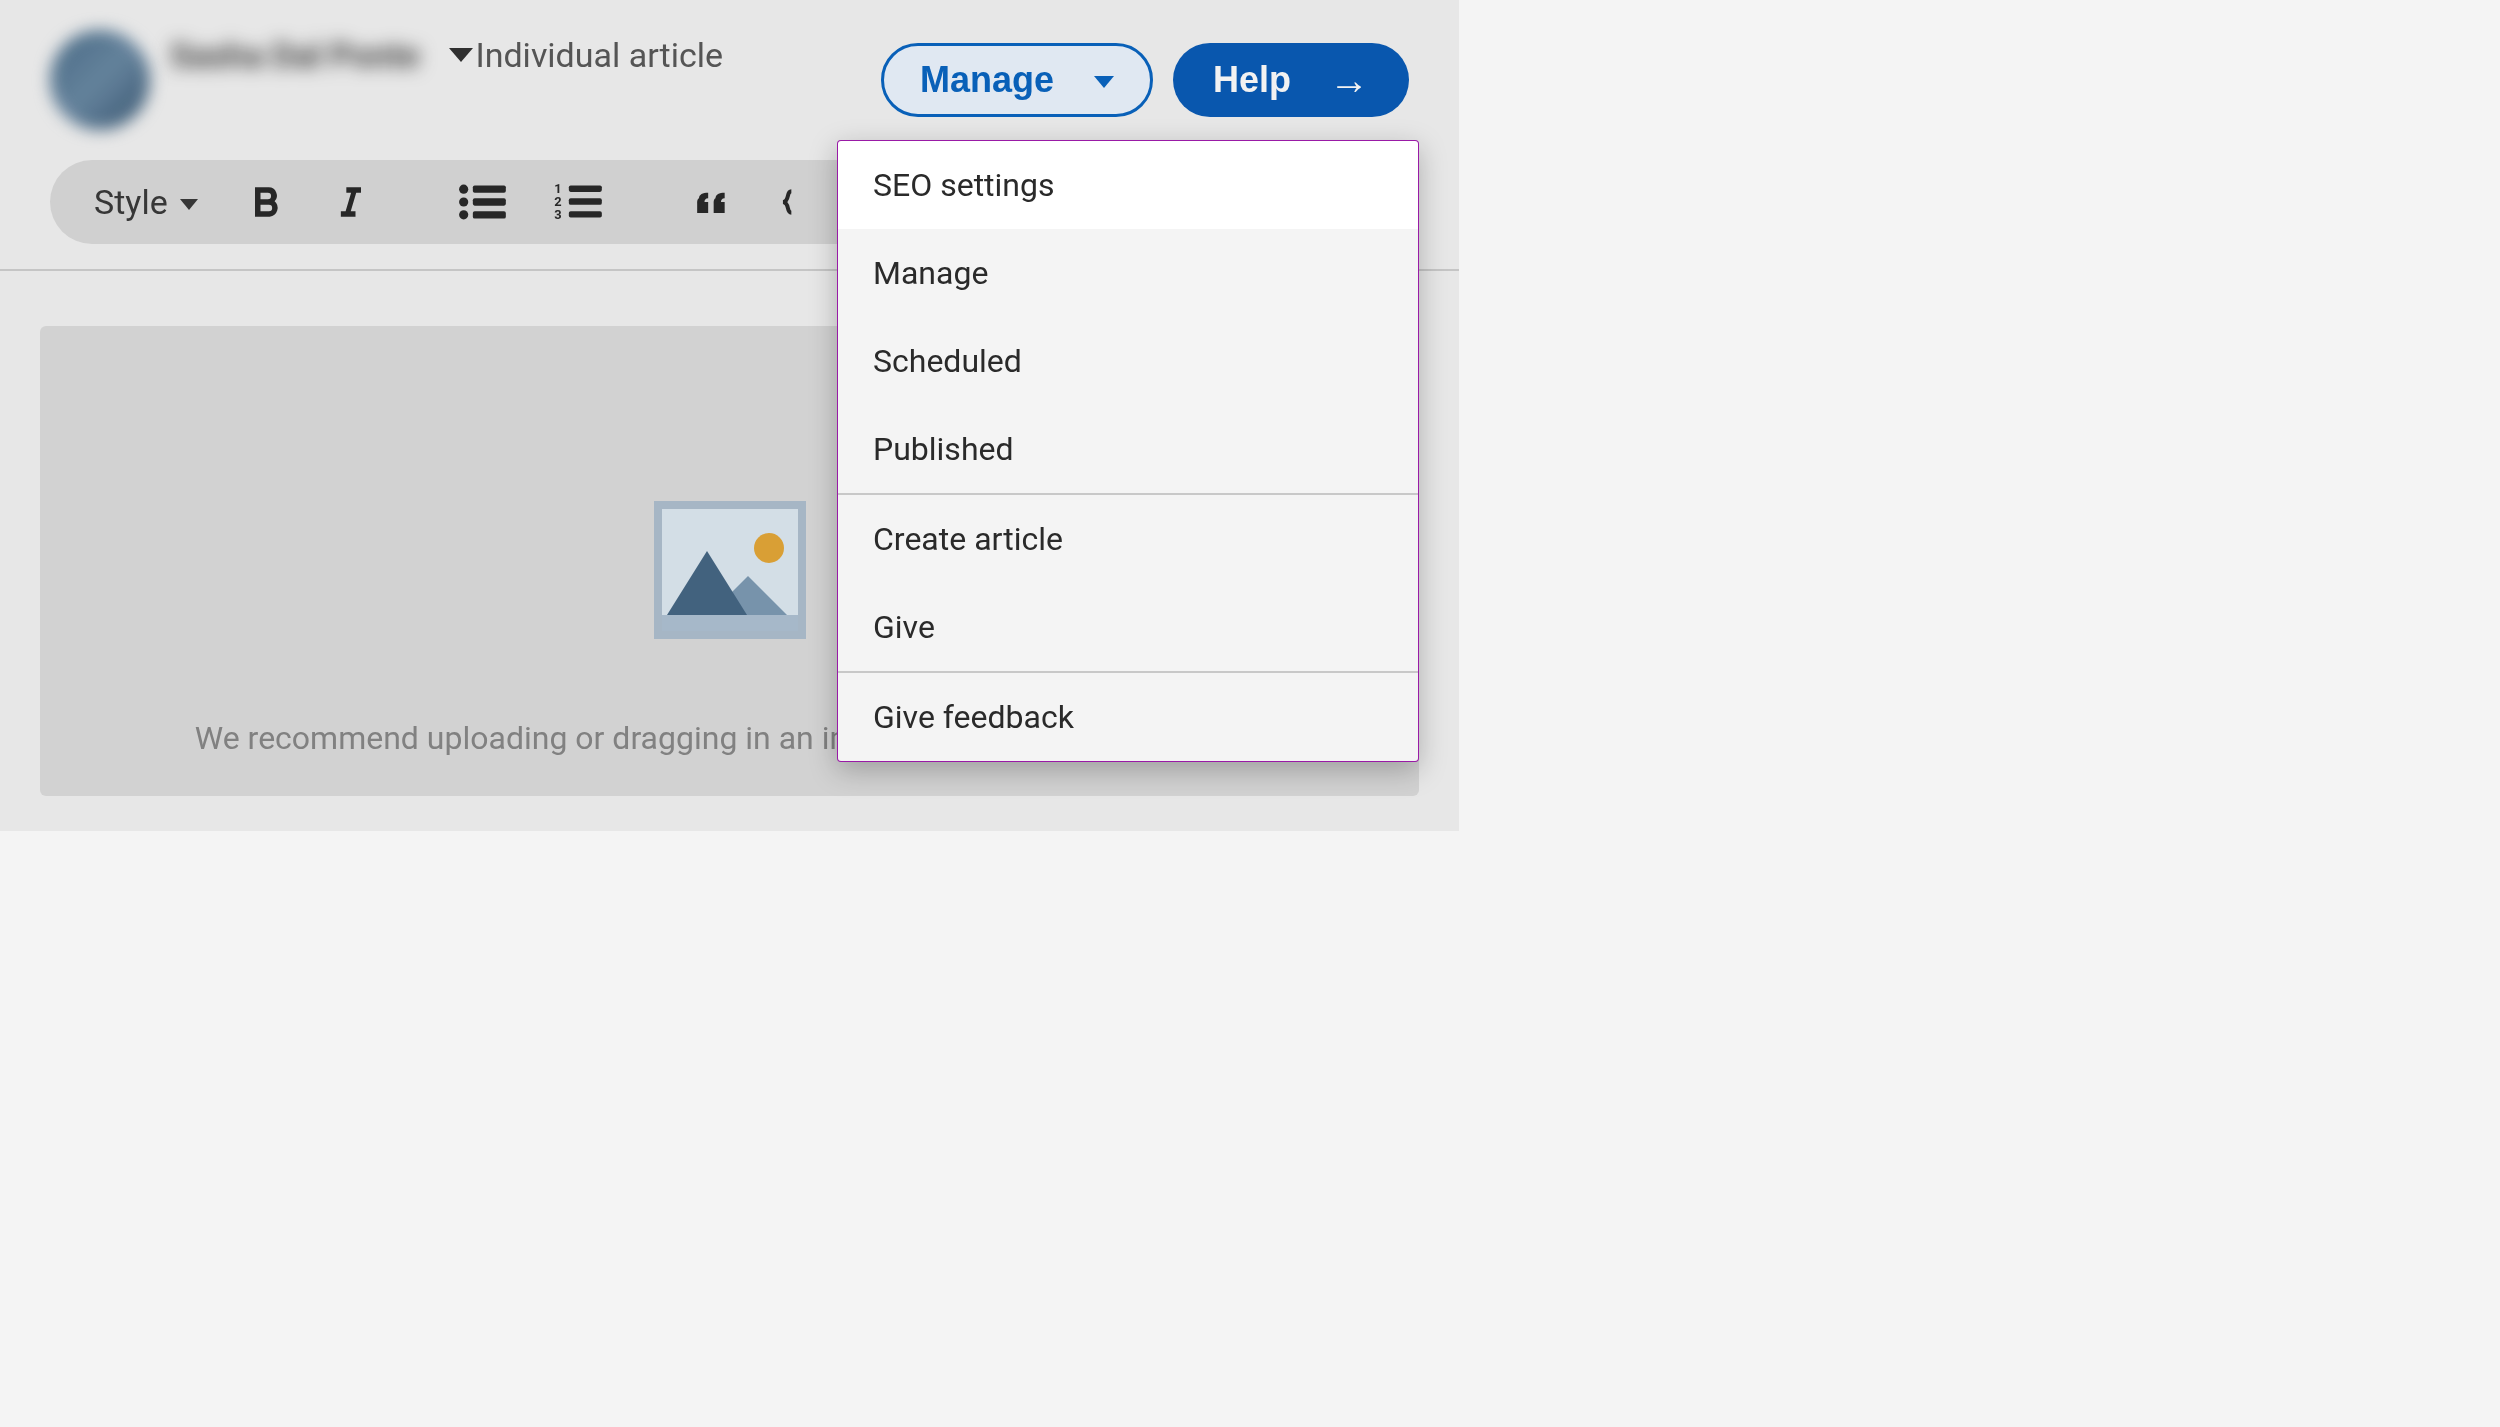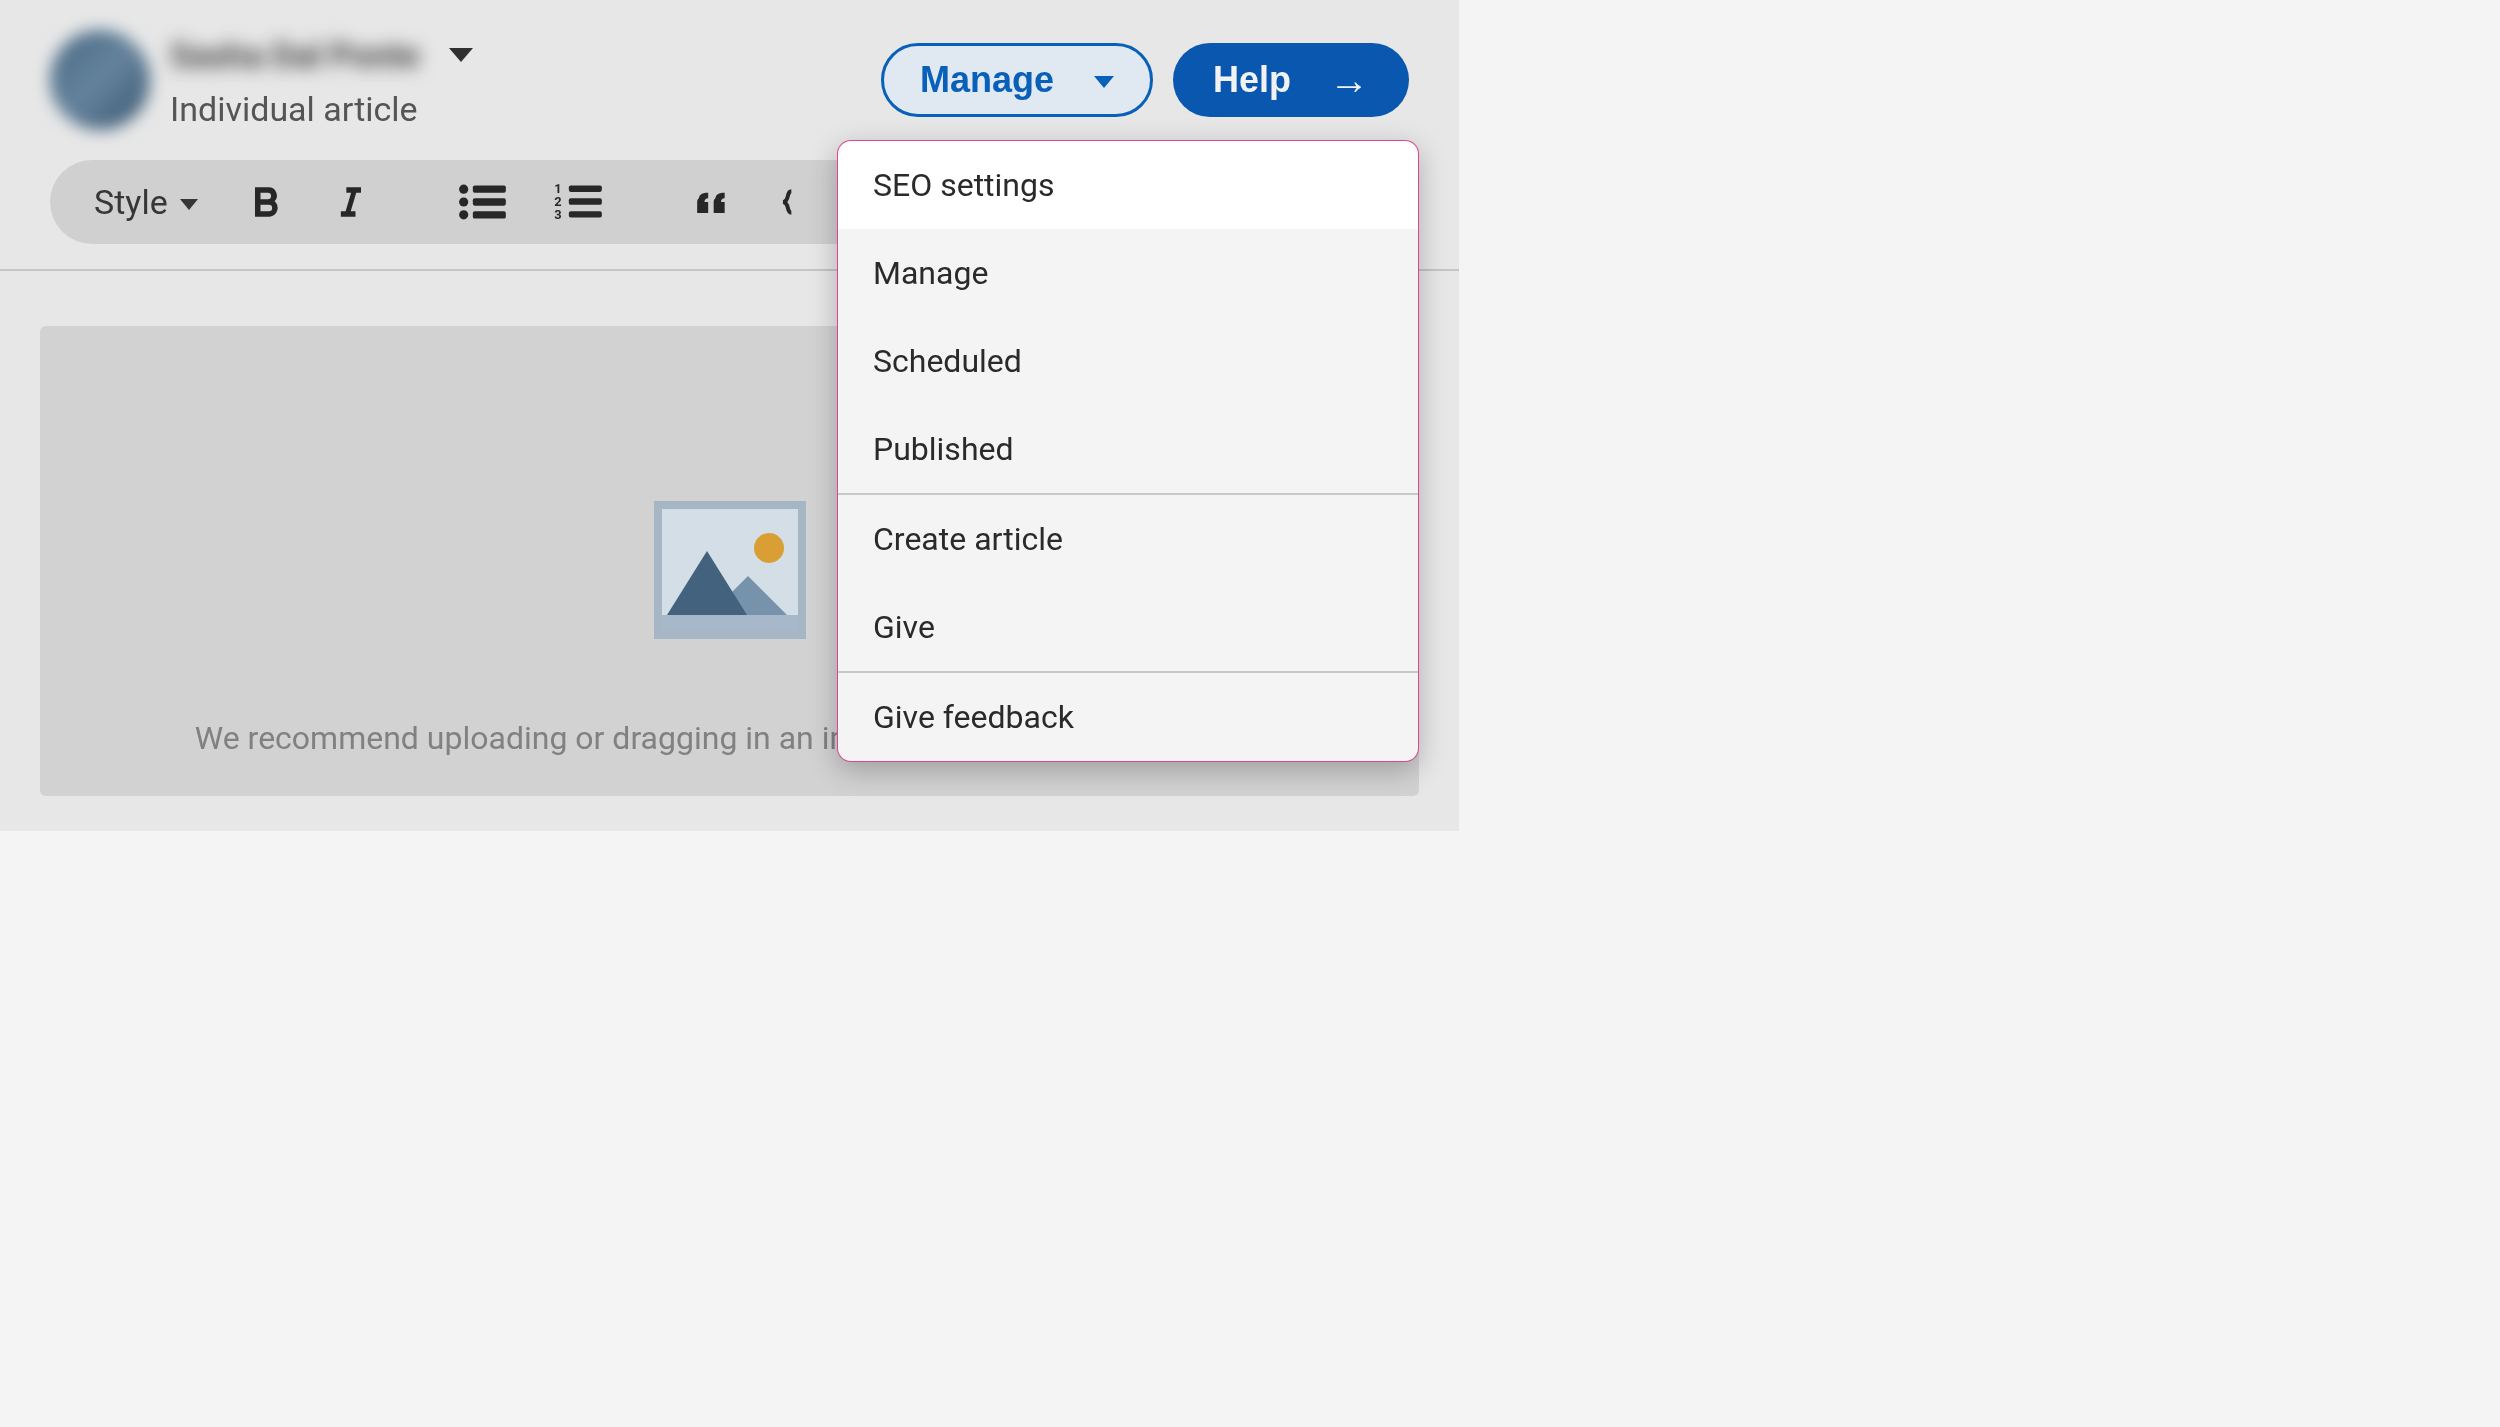--- a/index.html
+++ b/index.html
@@ -47,22 +47,22 @@
       width: 100px;
       height: 100px;
       border-radius: 50%;
       background: linear-gradient(135deg, #4a6e8a 0%, #6b8aa5 50%, #3a5a75 100%);
       filter: blur(8px);
       flex-shrink: 0;
     }
     
     .author-info {
       display: flex;
-      flex-direction: column;
-      gap: 14px;
+      flex-direction: row;
+      gap: 2px;
       padding-top: 5px;
     }
     
     .author-name-row {
       display: flex;
       align-items: center;
       gap: 20px;
     }
     
     .author-name {
@@ -267,22 +267,22 @@
       color: #888;
       text-align: center;
       font-weight: 400;
     }
     
     .dropdown-menu {
       position: absolute;
       top: 140px;
       right: 40px;
       width: 582px;
-      background: #ec4899;
-      border-radius: 14px;
+      background: #a21caf;
+      border-radius: 4px;
       box-shadow: 0 8px 28px rgba(0,0,0,0.25);
       z-index: 20;
       overflow: hidden;
       border: 1px solid rgba(0,0,0,0.05);
     }
     
     .menu-item {
       padding: 25px 35px;
       font-size: 32px;
       color: #2a2a2a;

